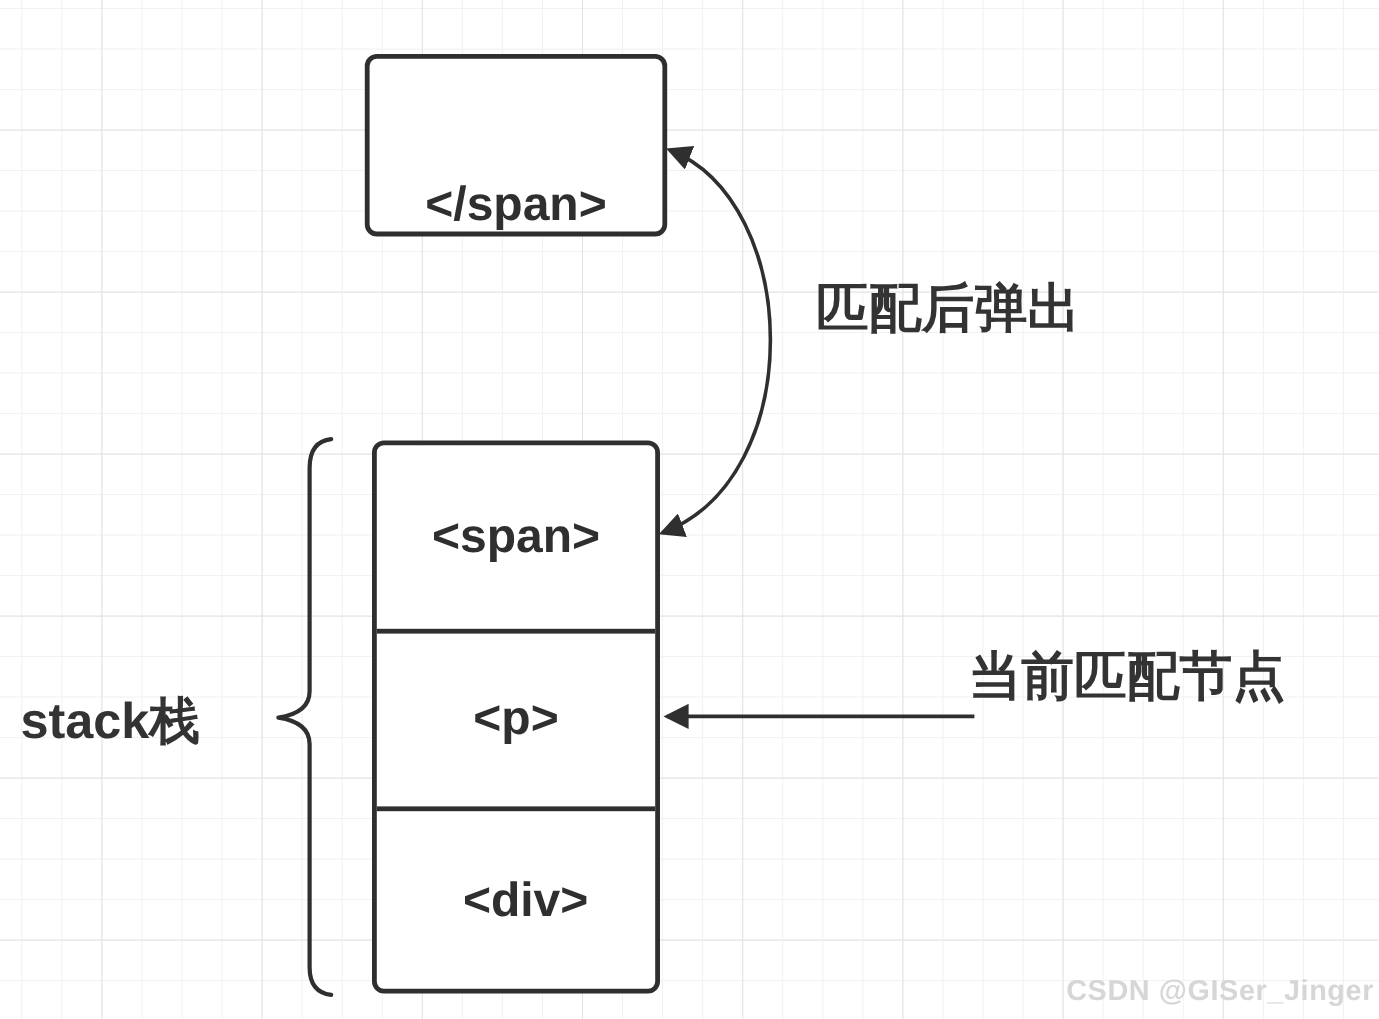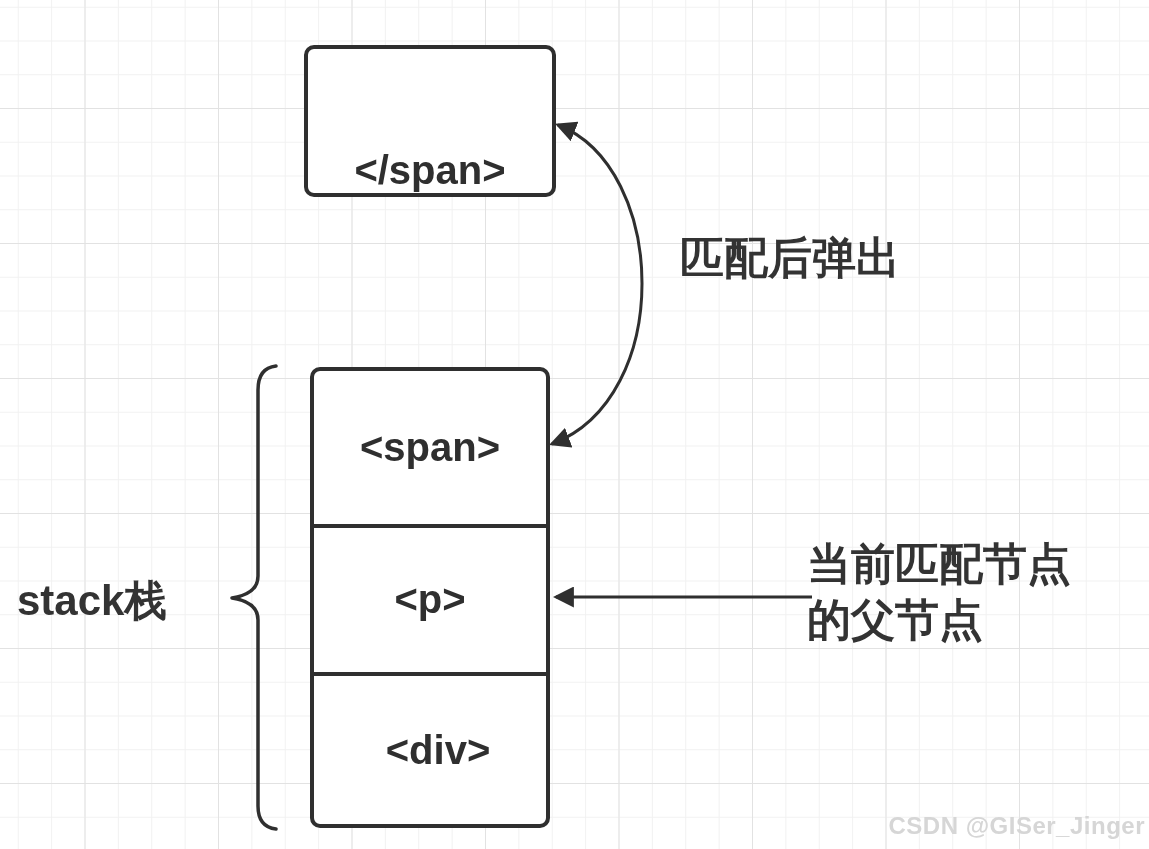--- a/index.html
+++ b/index.html
@@ -122,18 +122,17 @@
       <span>&lt;div&gt;</span>
     </div>
   </div>
 
   <div class="label pop-label">匹配后弹出</div>
 
   <div class="label stack-label">stack栈</div>
 
   <div class="label parent-label">
     <div>当前匹配节点</div>
-    <div>的父节点</div>
   </div>
 
   <div class="watermark">CSDN @GISer_Jinger</div>
 
 </div>
 
 </body></html>

